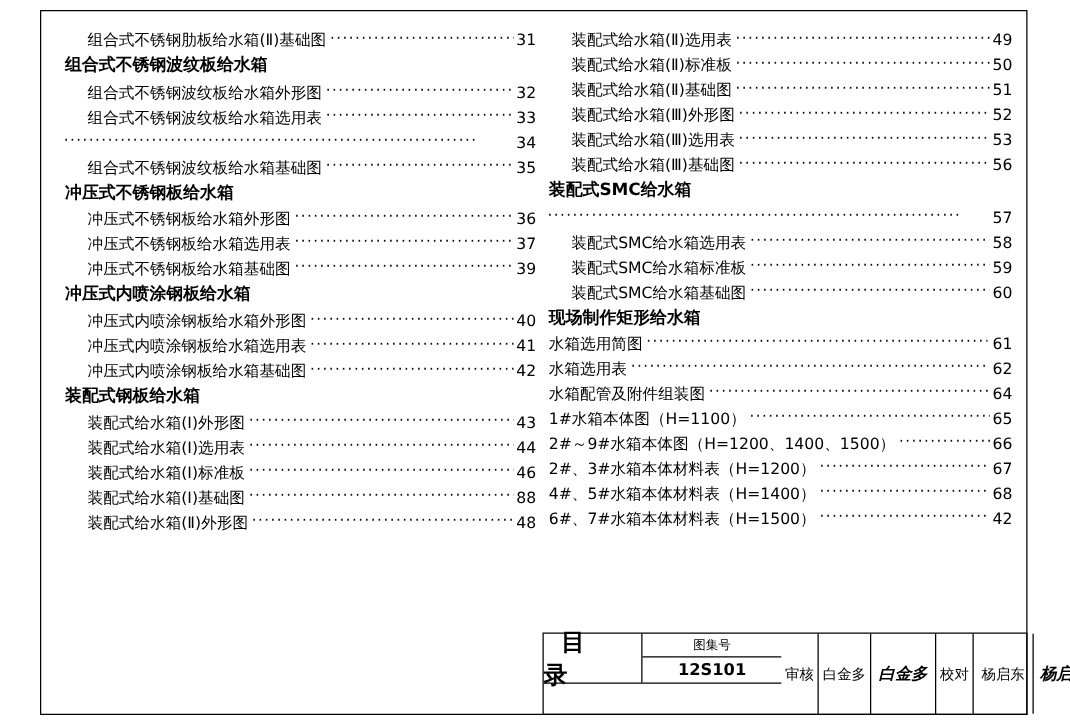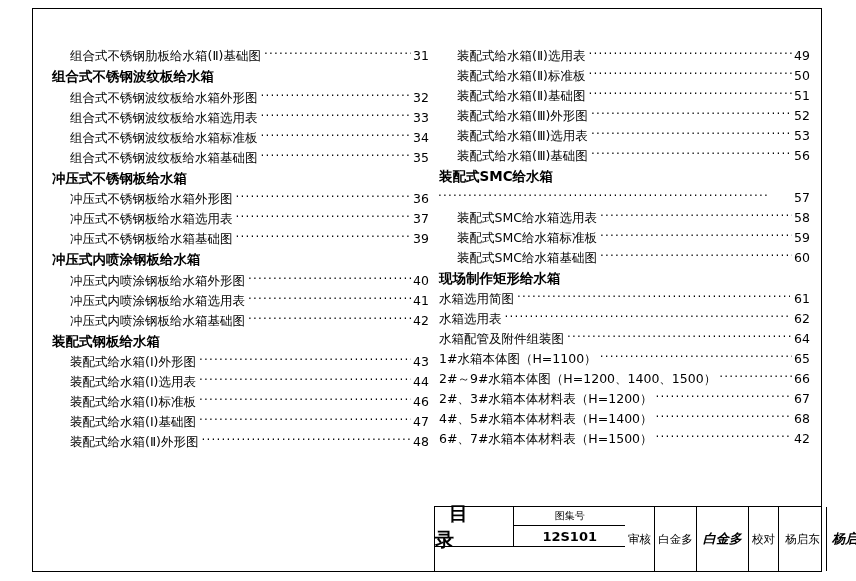--- a/index.html
+++ b/index.html
@@ -23,21 +23,21 @@
     left: 32px;
     top: 8px;
     width: 790px;
     height: 564px;
     border: 1.5px solid #000;
     box-sizing: border-box;
   }
   .columns {
     position: absolute;
     left: 48px;
-    top: 50px;
+    top: 26px;
     width: 762px;
     height: 460px;
     display: flex;
     gap: 0px;
   }
   .col {
     width: 381px;
     box-sizing: border-box;
   }
   .col.right {
@@ -181,21 +181,20 @@
         <span class="pg">32</span>
       </div>
 
       <div class="entry">
         <span class="title">组合式不锈钢波纹板给水箱选用表</span>
         <span class="dots">··································································</span>
         <span class="pg">33</span>
       </div>
 
       <div class="entry">
-        <span class="title">组合式不锈钢波纹板给水箱标准板</span>
         <span class="dots">··································································</span>
         <span class="pg">34</span>
       </div>
 
       <div class="entry">
         <span class="title">组合式不锈钢波纹板给水箱基础图</span>
         <span class="dots">··································································</span>
         <span class="pg">35</span>
       </div>
 
@@ -255,21 +254,21 @@
 
       <div class="entry">
         <span class="title">装配式给水箱(Ⅰ)标准板</span>
         <span class="dots">··································································</span>
         <span class="pg">46</span>
       </div>
 
       <div class="entry">
         <span class="title">装配式给水箱(Ⅰ)基础图</span>
         <span class="dots">··································································</span>
-        <span class="pg">47</span>
+        <span class="pg">88</span>
       </div>
 
       <div class="entry">
         <span class="title">装配式给水箱(Ⅱ)外形图</span>
         <span class="dots">··································································</span>
         <span class="pg">48</span>
       </div>
     </div>
 
     <div class="col right">

